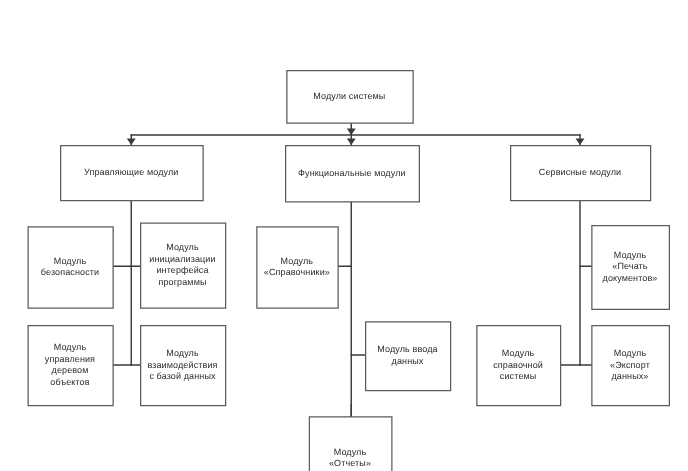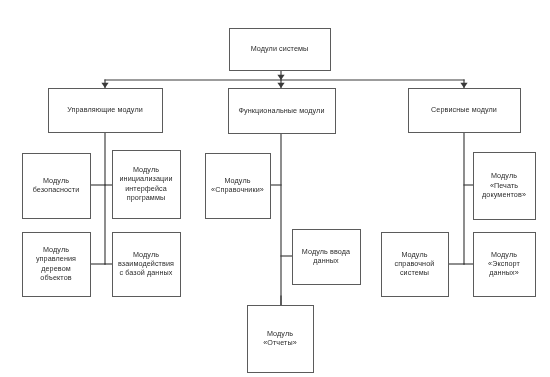--- a/index.html
+++ b/index.html
@@ -11,20 +11,21 @@
     width: 550px;
     height: 377px;
     font-family: "Liberation Sans", "DejaVu Sans", sans-serif;
     overflow: hidden;
   }
   #diagram-root {
     position: relative;
     width: 550px;
     height: 329px;
     background: #ffffff;
+    margin-top: 28px;
   }
   svg.diagram-canvas {
     position: absolute;
     top: 0;
     left: 0;
     width: 550px;
     height: 377px;
     display: block;
   }
   .node-rect {

